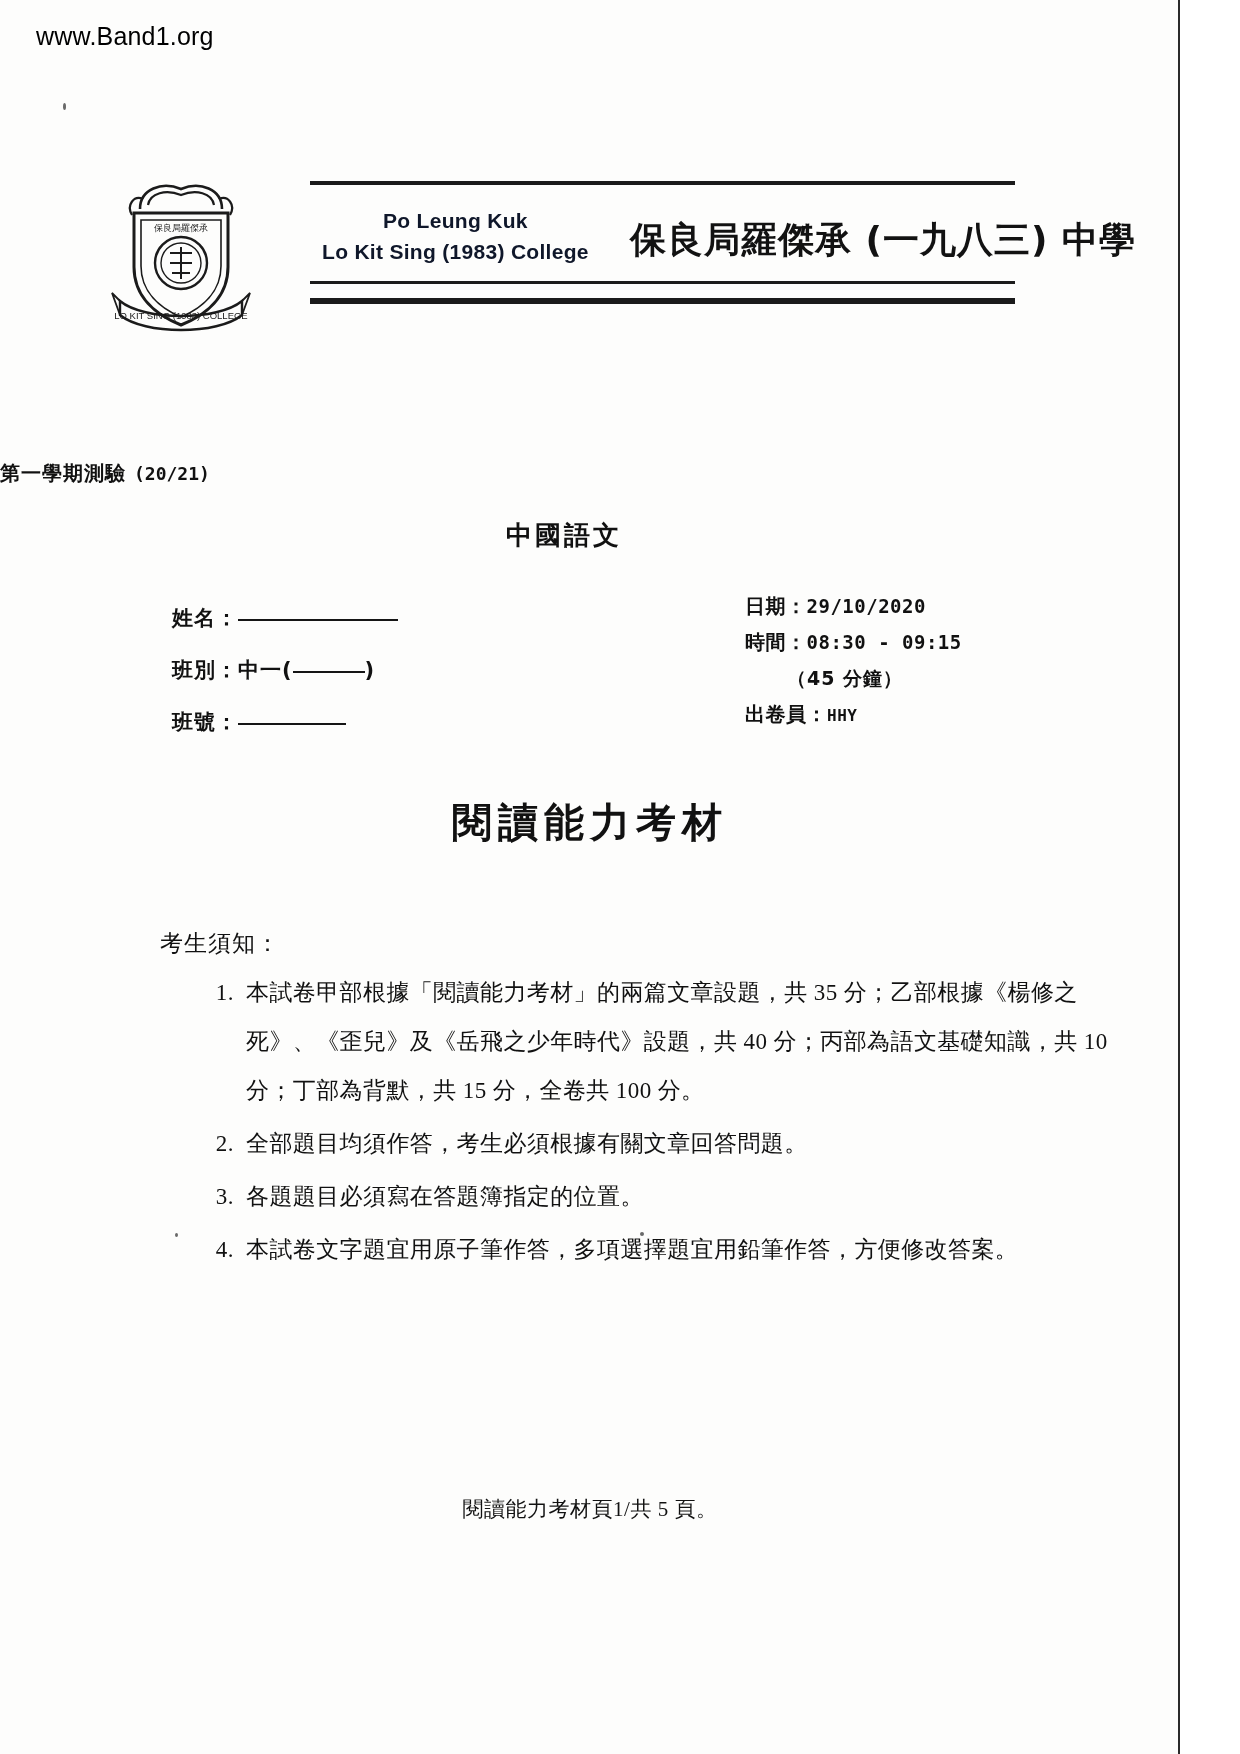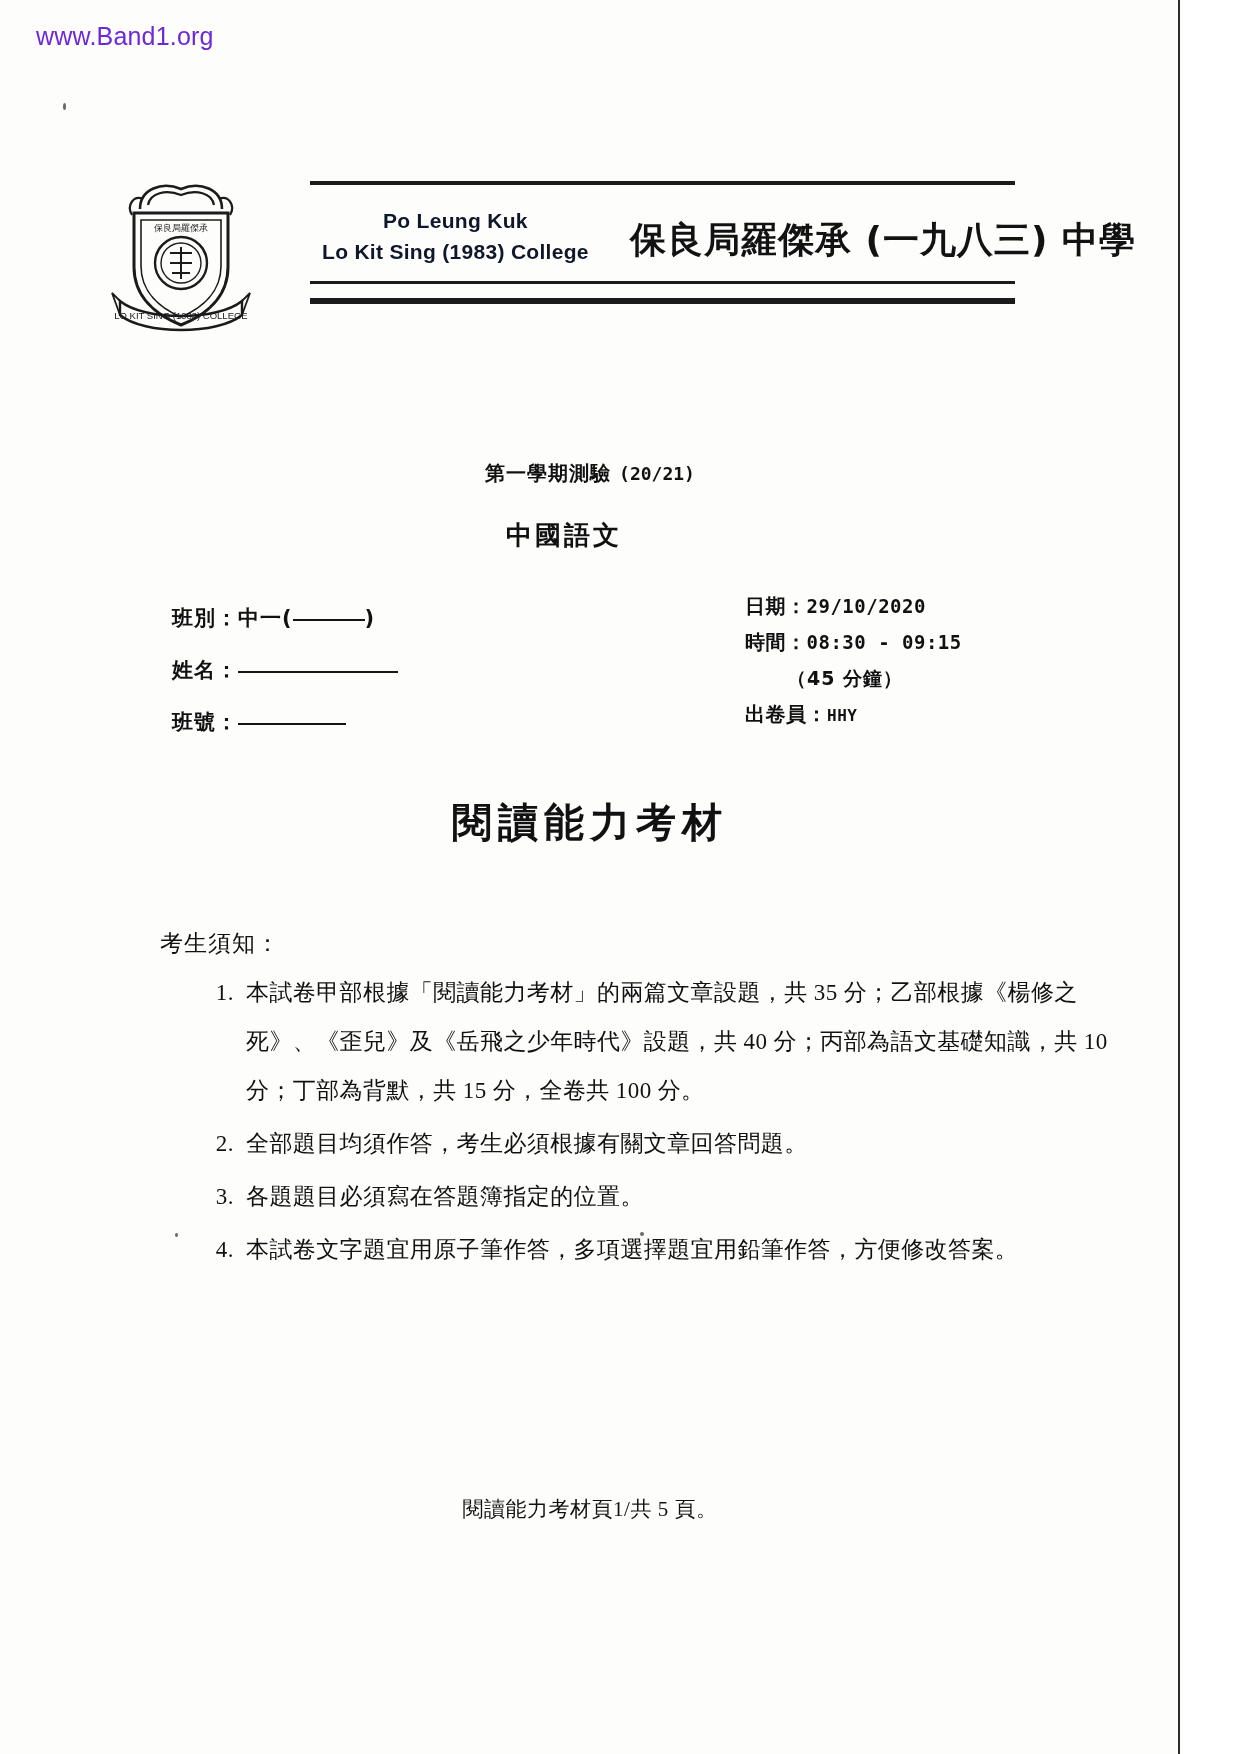--- a/index.html
+++ b/index.html
@@ -39,21 +39,21 @@
     width: 56px; height: 1754px;
     background: #fff;
   }
 
   .watermark {
     position: absolute;
     left: 36px;
     top: 22px;
     font-family: "Liberation Sans", sans-serif;
     font-size: 25px;
-    color: #6d28d9;
+    color: #000000;
     letter-spacing: 0.2px;
   }
 
   .speck {
     position: absolute;
     background: #6a6a6a;
     border-radius: 50%;
   }
 
   
@@ -99,21 +99,20 @@
     letter-spacing: 1px;
     color: #121212;
     white-space: nowrap;
   }
 
   
   .exam-term {
     position: absolute;
     top: 460px;
     left: 0; width: 1180px;
-    text-align: center;
     font-family: "DejaVu Sans", sans-serif;
     font-weight: bold;
     font-size: 20px;
     letter-spacing: 1px;
   }
   .exam-term .code {
     font-family: "DejaVu Sans Mono", monospace;
     font-size: 18px;
     letter-spacing: 0px;
   }
@@ -280,24 +279,24 @@
 
   <div class="exam-term">
     <span>第一學期測驗</span>
     <span class="code">(20/21)</span>
   </div>
 
   <div class="exam-subject">中國語文</div>
 
   <div class="fields-left">
     <div class="row">
+      <span>姓名：</span><span class="blank-line bl-name"></span>
+    </div>
+    <div class="row">
       <span>班別：</span><span>中一(</span><span class="bl-class-paren"></span><span>)</span>
-    </div>
-    <div class="row">
-      <span>姓名：</span><span class="blank-line bl-name"></span>
     </div>
     <div class="row">
       <span>班號：</span><span class="blank-line bl-num"></span>
     </div>
   </div>
 
   <div class="fields-right">
     <div>
       <span>日期：</span><span class="val">29/10/2020</span>
     </div>

